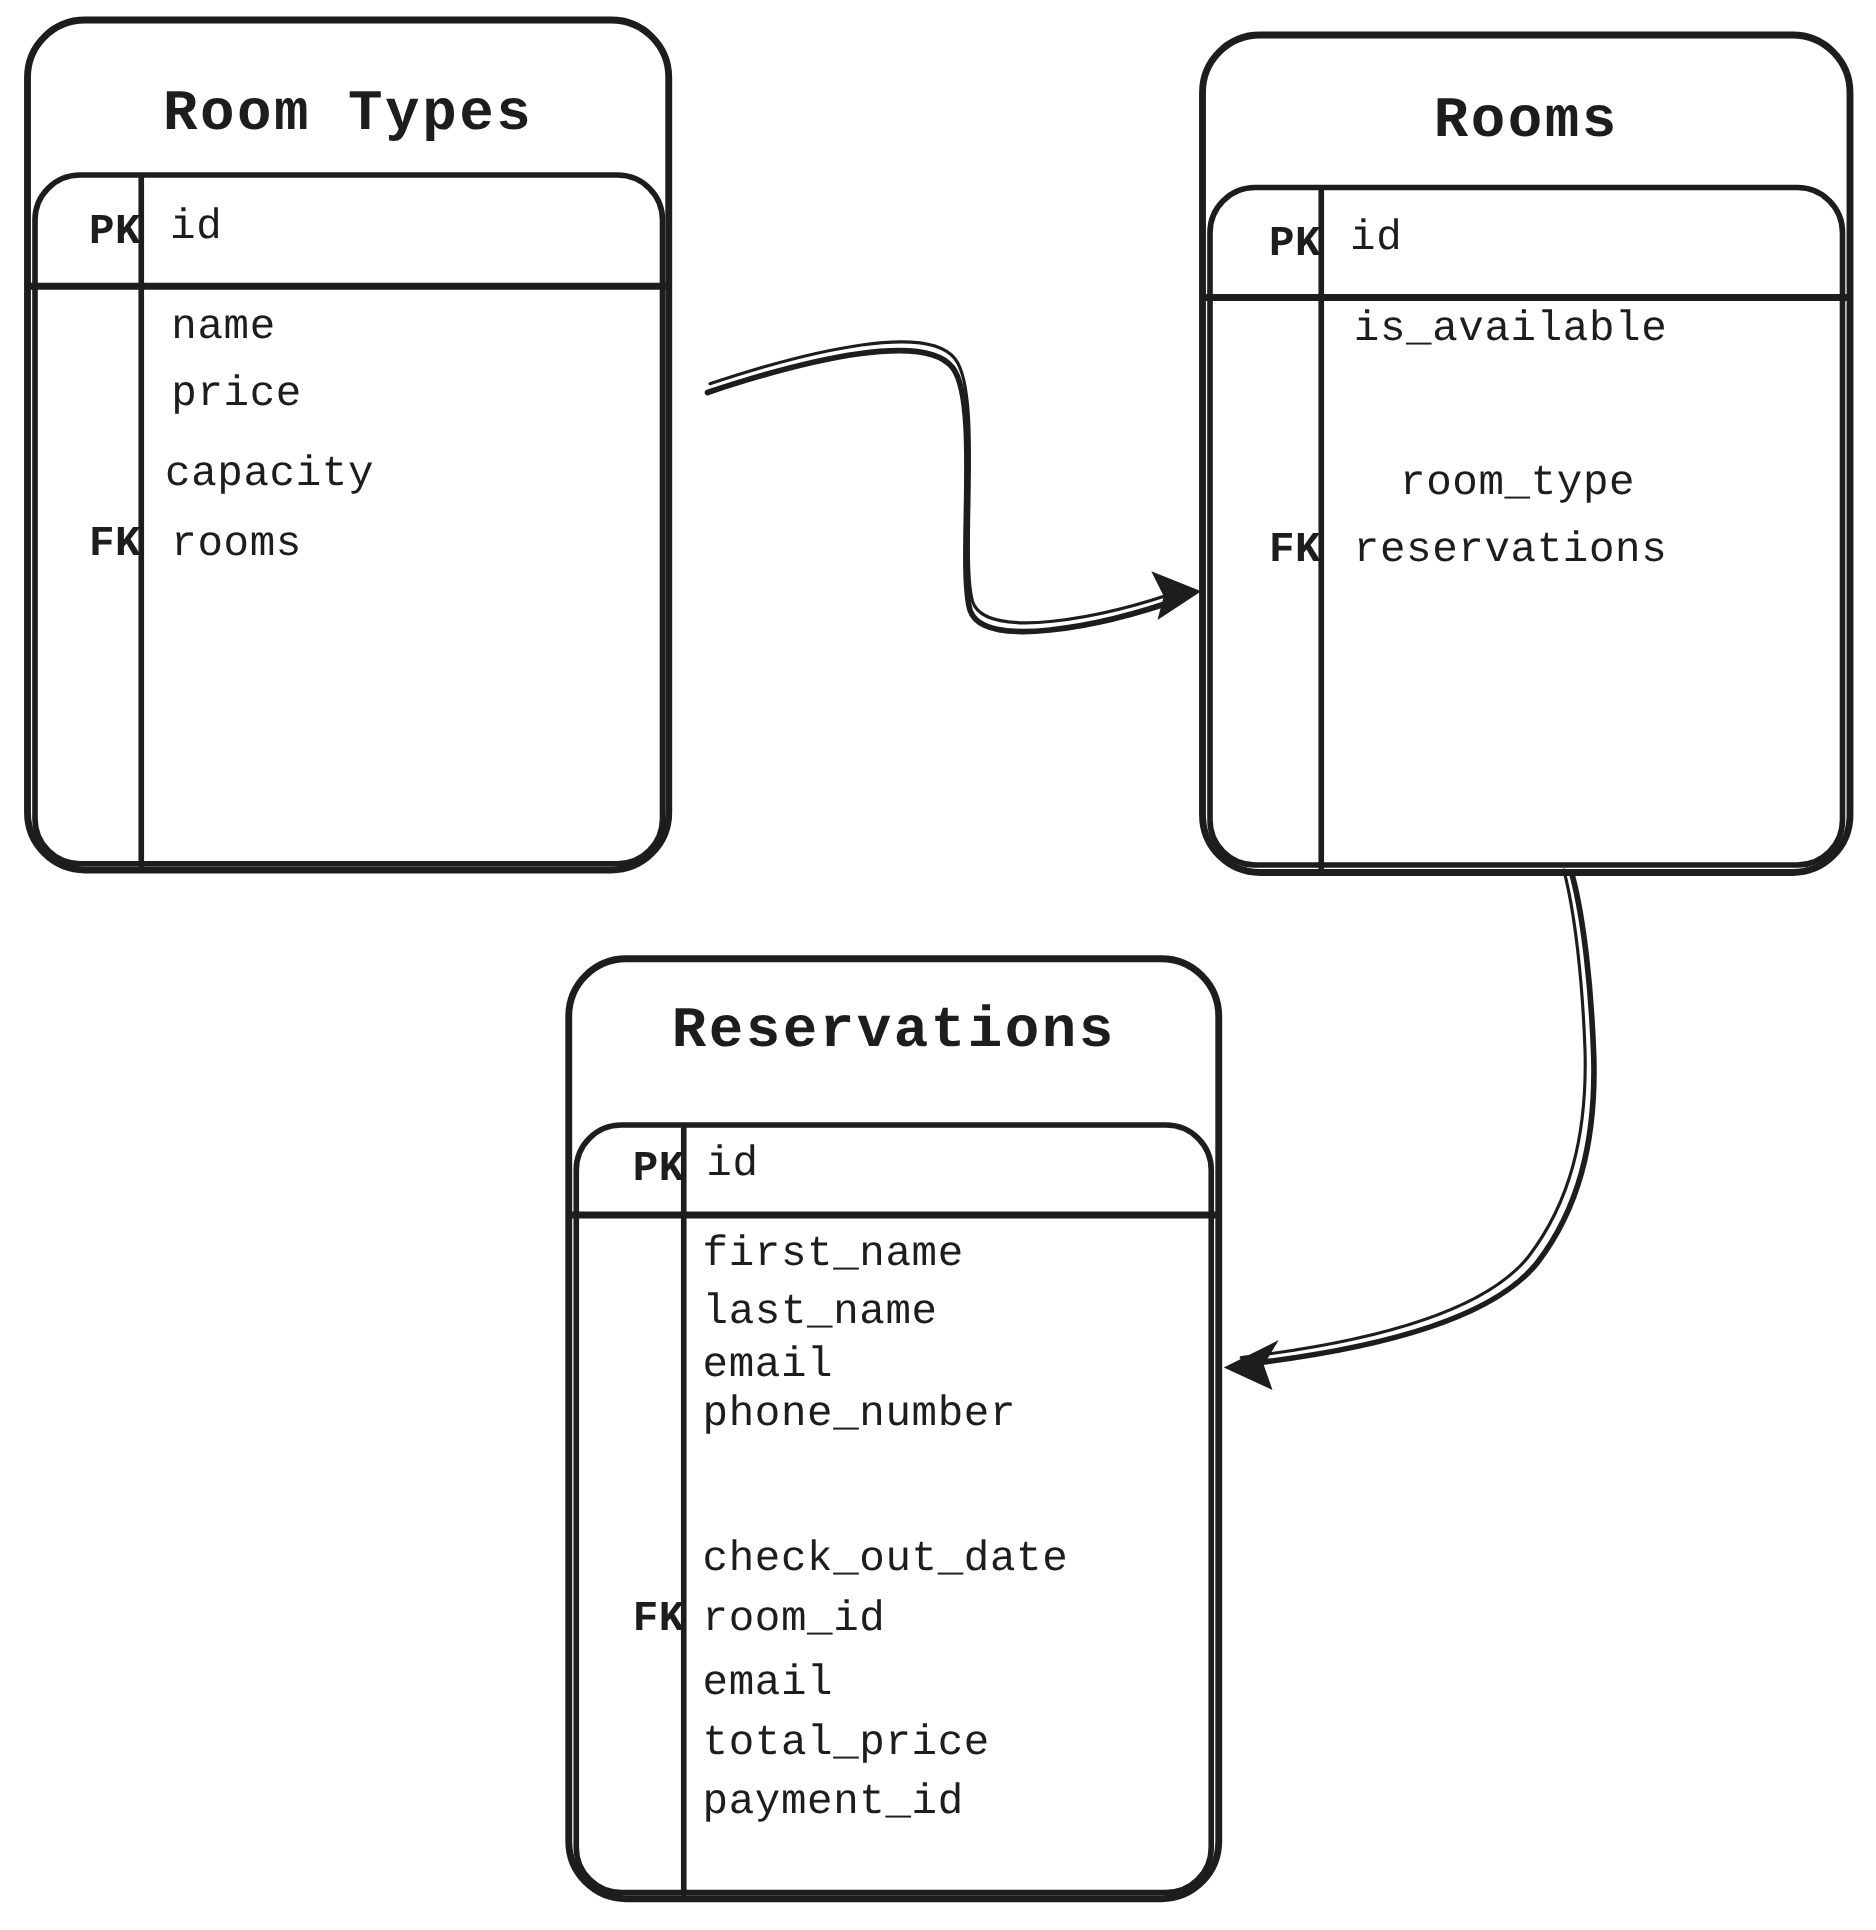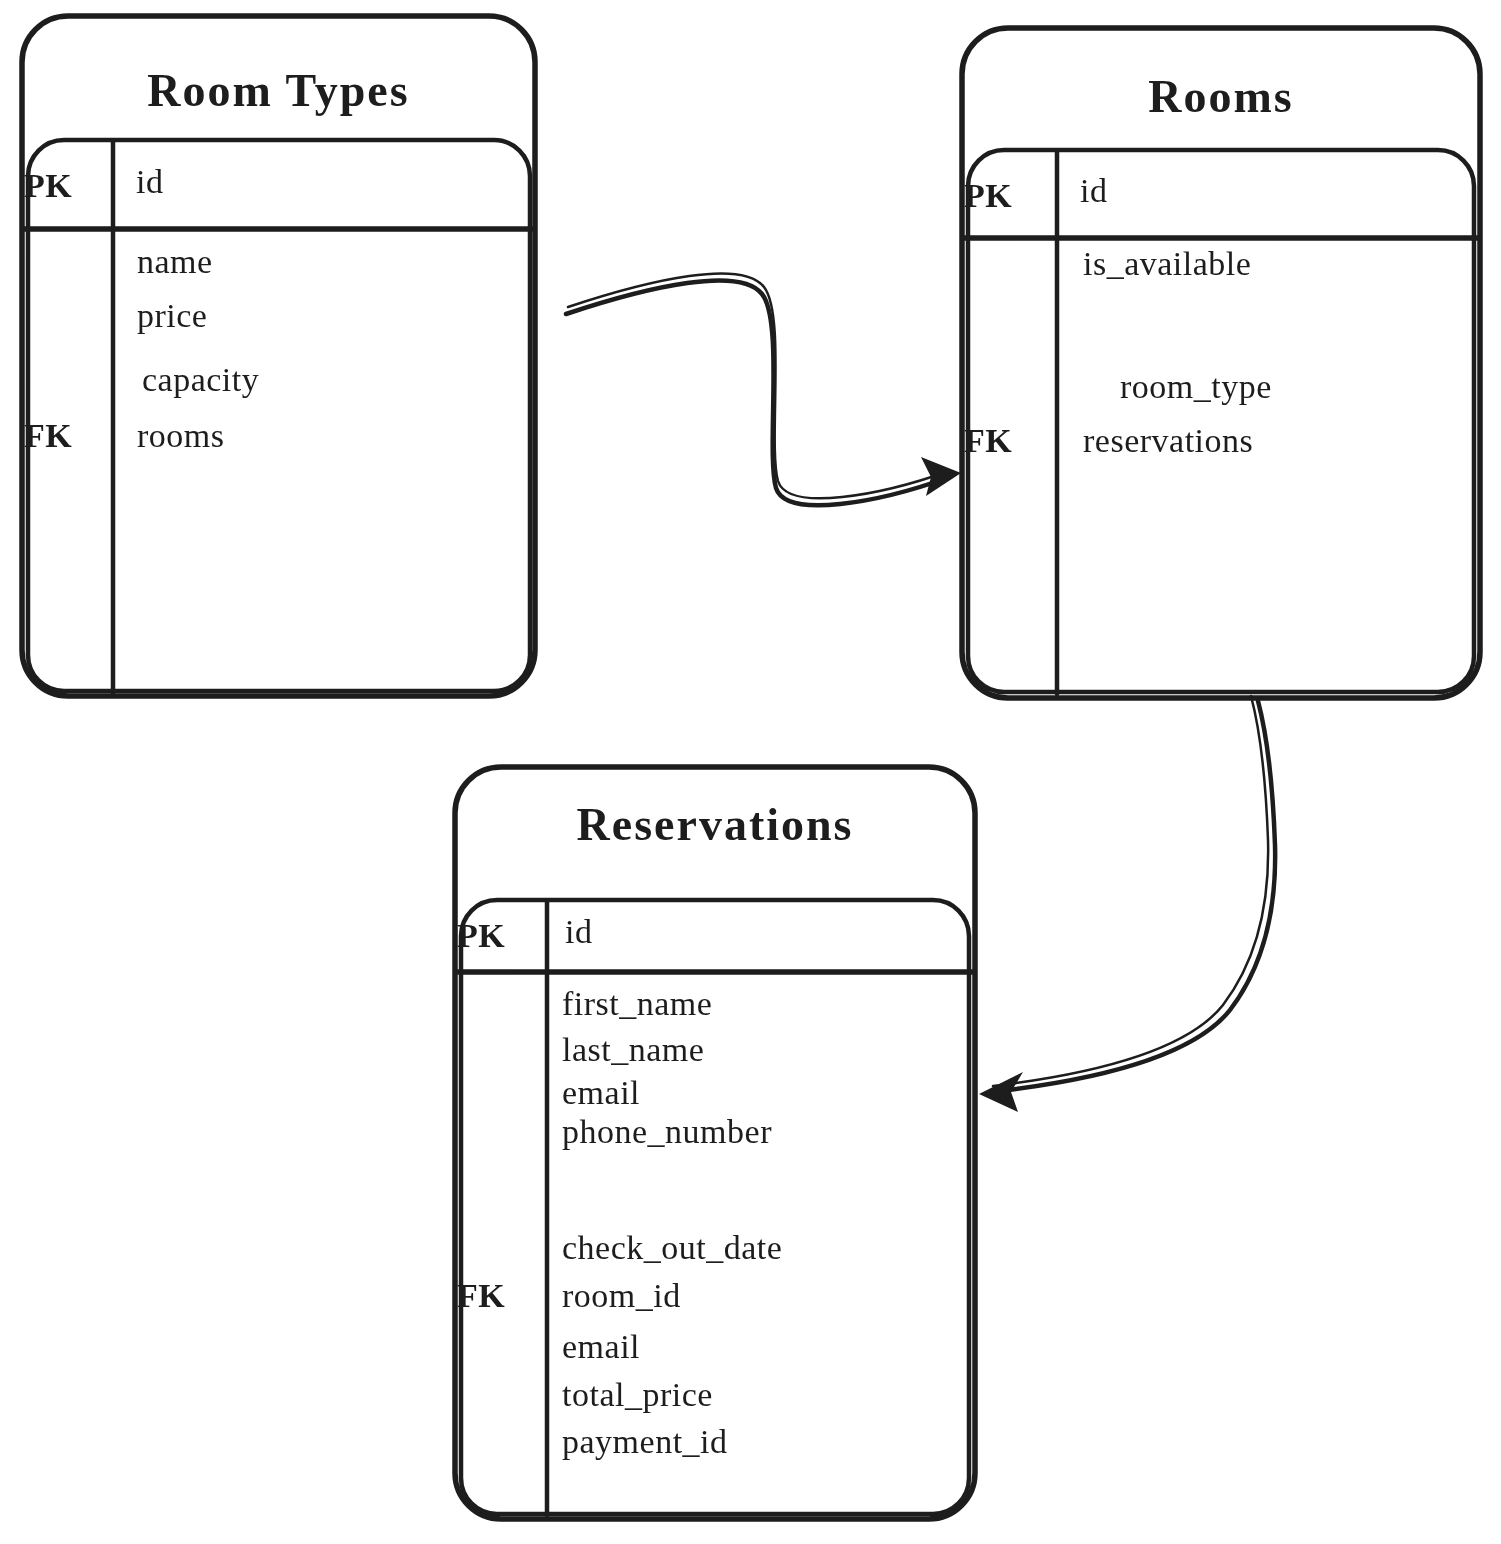--- a/index.html
+++ b/index.html
@@ -1,41 +1,41 @@
 <!DOCTYPE html>
 <html><head>
 <meta charset="utf-8">
 <style>
   html,body{margin:0;padding:0;background:#ffffff;}
   .stage{
     position:relative;
     width:1501px;height:1544px;
     background:#ffffff;
-    font-family:Liberation Serif, serif;
+    font-family:Liberation Mono, monospace;
     color:#1d1d1d;
     overflow:hidden;
   }
   .shapes{position:absolute;left:0;top:0;}
   .lbl{
     position:absolute;
     white-space:nowrap;
     color:#1d1d1d;
     font-size:34px;
     line-height:40px;
     letter-spacing:0.5px;
   }
   .title{
     font-size:46px;
     line-height:54px;
     font-weight:bold;
     text-align:center;
     letter-spacing:2px;
   }
   .key{
-    text-align:left;
+    text-align:right;
     font-weight:bold;
   }
 </style>
 </head>
 <body>
 
 <div class="stage">
 
   <svg class="shapes" width="1501" height="1544" viewBox="0 0 1501 1544" fill="none" stroke="#1d1d1d" stroke-linecap="round">
 
@@ -71,21 +71,21 @@
       <path d="M1258,701 C1267,735 1273,790 1275,845 C1277,915 1262,968 1230,1010 C1192,1058 1092,1080 1000,1091" stroke-width="2.5" transform="translate(-7,-5)"></path>
       <polygon points="979,1094 1023,1072 1011,1092 1018,1112" fill="#1d1d1d" stroke="none"></polygon>
     </g>
   </svg>
 
   <div class="lbl title" style="left:22px;top:64px;width:513px">Room Types</div>
   <div class="lbl key" style="left:24px;top:166px;width:89px">PK</div>
   <div class="lbl" style="left:136px;top:162px">id</div>
   <div class="lbl" style="left:137px;top:242px">name</div>
   <div class="lbl" style="left:137px;top:296px">price</div>
-  <div class="lbl" style="left:142px;top:360px">capacity</div>
+  <div class="lbl" style="left:132px;top:360px">capacity</div>
   <div class="lbl key" style="left:24px;top:416px;width:89px">FK</div>
   <div class="lbl" style="left:137px;top:416px">rooms</div>
 
   <div class="lbl title" style="left:962px;top:70px;width:518px">Rooms</div>
   <div class="lbl key" style="left:964px;top:176px;width:93px">PK</div>
   <div class="lbl" style="left:1080px;top:171px">id</div>
   <div class="lbl" style="left:1083px;top:244px">is_available</div>
   <div class="lbl" style="left:1120px;top:367px">room_type</div>
   <div class="lbl key" style="left:964px;top:421px;width:93px">FK</div>
   <div class="lbl" style="left:1083px;top:421px">reservations</div>

